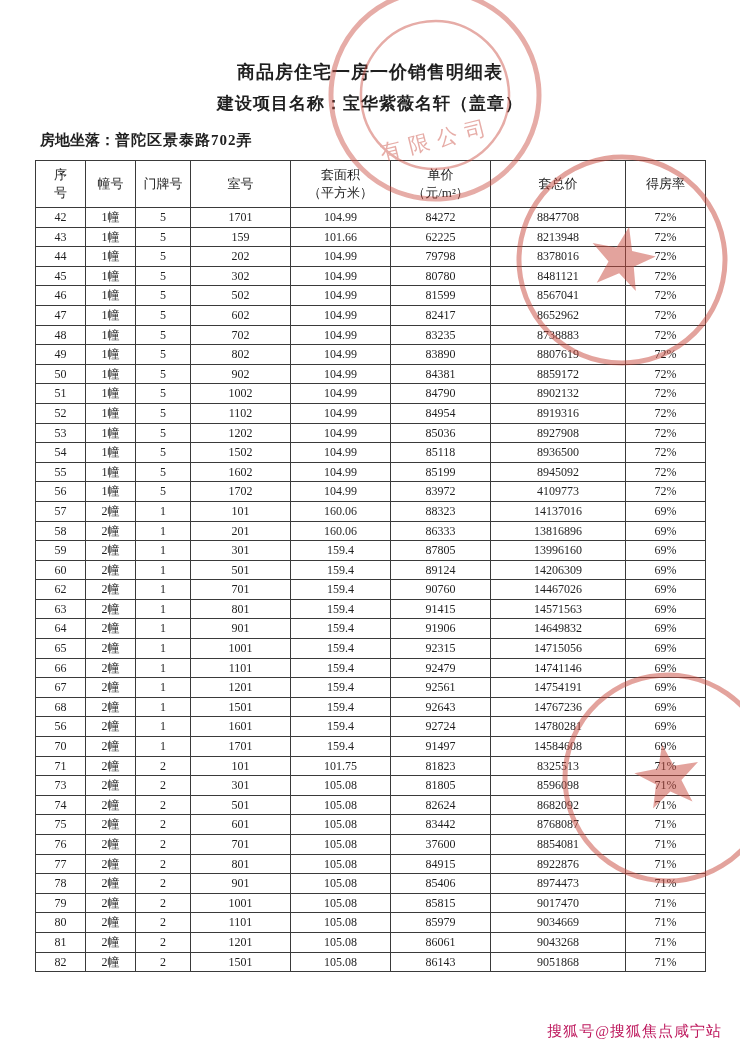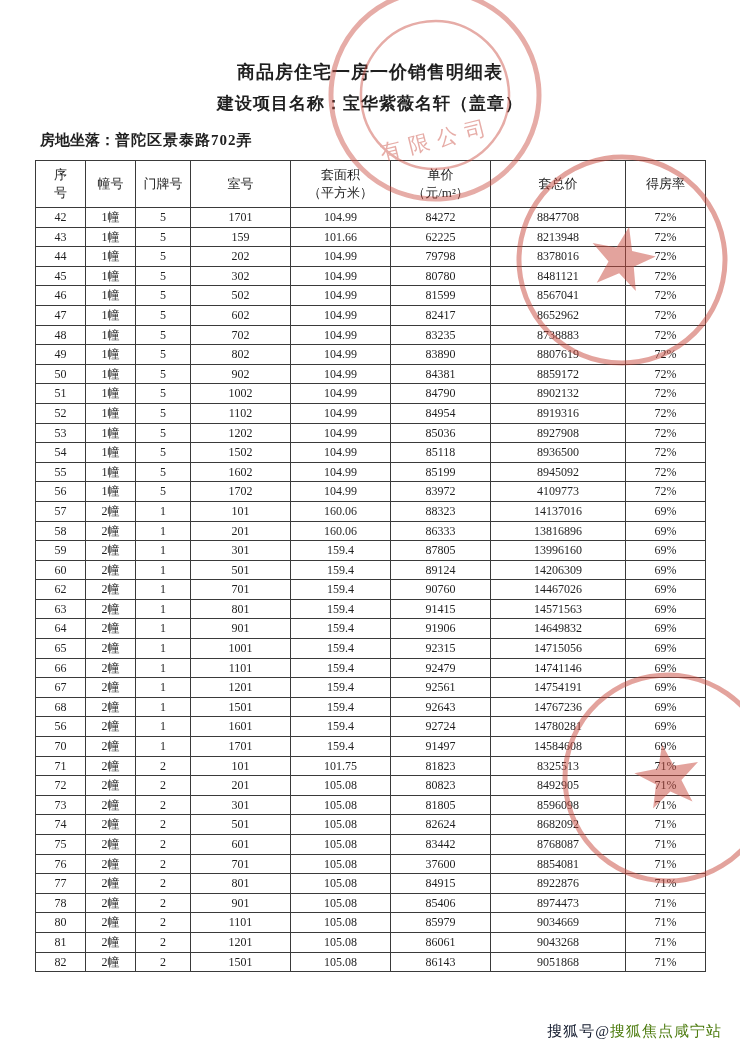--- a/index.html
+++ b/index.html
@@ -76,22 +76,22 @@
   .stamp-top-right  { left: 510px; top: 148px; opacity: 0.5;  transform: rotate(12deg); }
   .stamp-mid-right  { left: 556px; top: 666px; opacity: 0.5;  transform: rotate(-10deg); }
 
   .footer-credit {
     position: absolute;
     right: 18px;
     bottom: 5px;
     font-size: 15px;
     letter-spacing: 1px;
   }
-  .footer-credit .prefix { color: #0f172a; margin-top: 7px; }
-  .footer-credit .name   { color: #4d7c0f; }
+  .footer-credit .prefix { color: #be185d; margin-top: 7px; }
+  .footer-credit .name   { color: #be185d; }
 </style>
 </head>
 <body>
 
 <div class="page">
 
   <h1 class="title">商品房住宅一房一价销售明细表</h1>
   <h2 class="subtitle">建设项目名称：宝华紫薇名轩（盖章）</h2>
 
   <div class="location">
@@ -409,30 +409,20 @@
           <td>71</td>
           <td>2幢</td>
           <td>2</td>
           <td>101</td>
           <td>101.75</td>
           <td>81823</td>
           <td>8325513</td>
           <td>71%</td>
         </tr>
         <tr>
-          <td>72</td>
-          <td>2幢</td>
-          <td>2</td>
-          <td>201</td>
-          <td>105.08</td>
-          <td>80823</td>
-          <td>8492905</td>
-          <td>71%</td>
-        </tr>
-        <tr>
           <td>73</td>
           <td>2幢</td>
           <td>2</td>
           <td>301</td>
           <td>105.08</td>
           <td>81805</td>
           <td>8596098</td>
           <td>71%</td>
         </tr>
         <tr>
@@ -476,20 +466,30 @@
           <td>71%</td>
         </tr>
         <tr>
           <td>78</td>
           <td>2幢</td>
           <td>2</td>
           <td>901</td>
           <td>105.08</td>
           <td>85406</td>
           <td>8974473</td>
+          <td>71%</td>
+        </tr>
+        <tr>
+          <td>79</td>
+          <td>2幢</td>
+          <td>2</td>
+          <td>1001</td>
+          <td>105.08</td>
+          <td>85815</td>
+          <td>9017470</td>
           <td>71%</td>
         </tr>
         <tr>
           <td>80</td>
           <td>2幢</td>
           <td>2</td>
           <td>1101</td>
           <td>105.08</td>
           <td>85979</td>
           <td>9034669</td>

